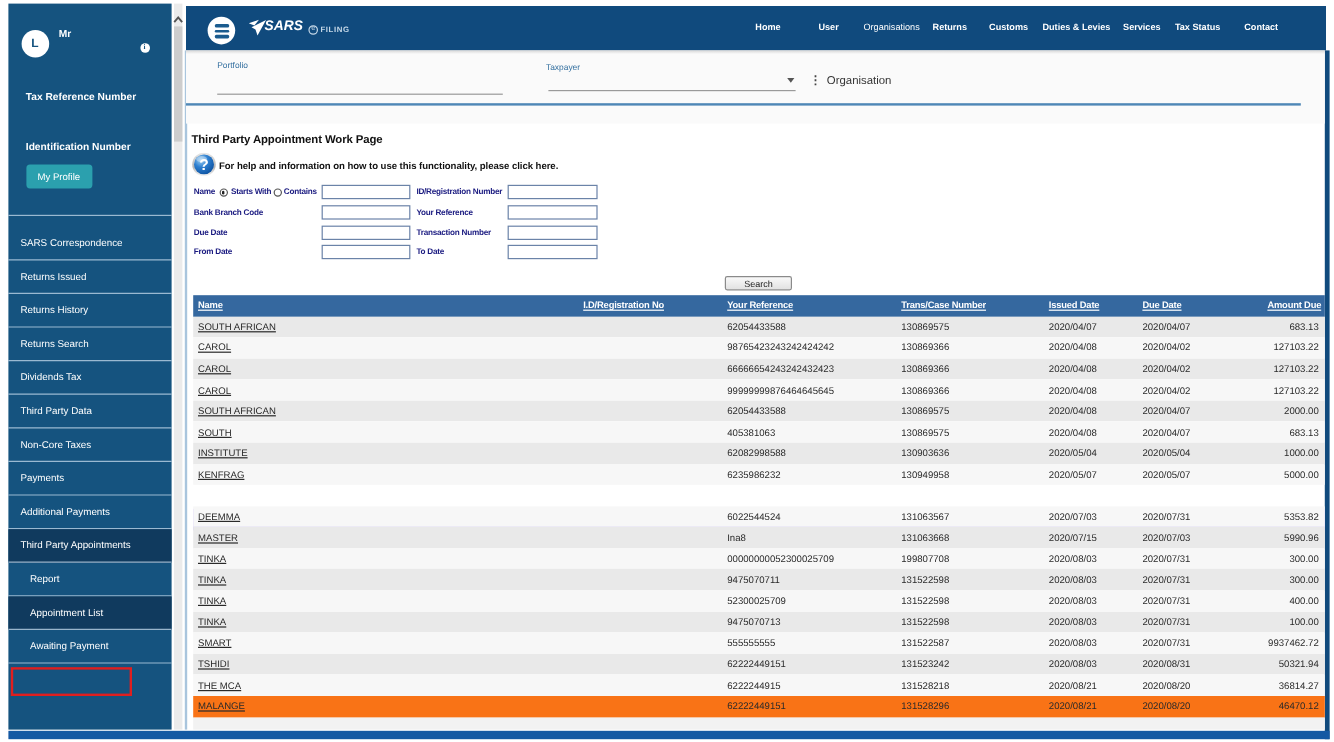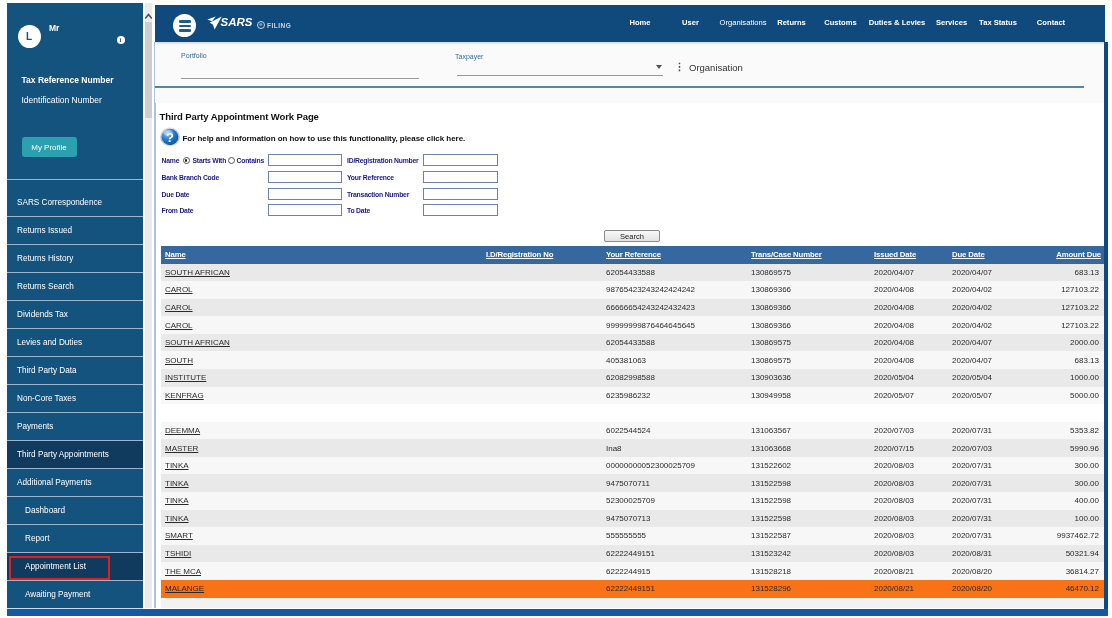--- a/index.html
+++ b/index.html
@@ -12,36 +12,34 @@
 .c{position:absolute;top:0;height:100%;display:flex;align-items:center;font-size:8px;color:#2a2a2a;white-space:nowrap}
 .lbl{position:absolute;font-size:6.8px;font-weight:bold;letter-spacing:-0.2px;color:#1a1a80;white-space:nowrap}
 .inp{position:absolute;width:74.5px;height:12px;background:#fff;border:1px solid #6b83a8}
 </style></head><body>
 
 <div class="abs" style="left:7px;top:3px;width:136px;height:605px;background:#15537f"></div>
 <div class="abs" style="left:17.5px;top:24.5px;width:23px;height:23px;border-radius:50%;background:#fff;display:flex;align-items:center;justify-content:center;font-size:10px;font-weight:bold;color:#15537f">L</div>
 <div class="abs" style="left:49px;top:23px;font-size:8.5px;font-weight:bold;color:#fff">Mr</div>
 <div class="abs" style="left:116.5px;top:36px;width:8px;height:8px;border-radius:50%;background:#fff;display:flex;align-items:center;justify-content:center;font-size:6px;font-weight:bold;color:#15537f;font-family:'Liberation Serif',serif">i</div>
 <div class="abs" style="left:21.5px;top:74.5px;font-size:8.5px;font-weight:bold;color:#fff">Tax Reference Number</div>
-<div class="abs" style="left:21.5px;top:95px;font-size:8.5px;font-weight:normal;color:#fff">Identification Number</div>
+<div class="abs" style="left:21.5px;top:117px;font-size:8.5px;font-weight:bold;color:#fff">Identification Number</div>
 <div class="abs" style="left:21.5px;top:137px;width:55px;height:20px;background:#2ba0ae;border-radius:3px;color:#fff;font-size:8px;display:flex;align-items:center;justify-content:center">My Profile</div>
 <div class="abs" style="left:7px;top:178.5px;width:136px;height:1px;background:rgba(188,211,230,0.8)"></div>
 <div class="abs" style="left:7px;top:189.0px;width:136px">
 <div class="mi">SARS Correspondence</div>
 <div class="mi">Returns Issued</div>
 <div class="mi">Returns History</div>
 <div class="mi">Returns Search</div>
 <div class="mi">Dividends Tax</div>
-<div class="mi">Levies and Duties</div>
 <div class="mi">Third Party Data</div>
 <div class="mi">Non-Core Taxes</div>
 <div class="mi">Payments</div>
+<div class="mi">Additional Payments</div>
 <div class="mi dark">Third Party Appointments</div>
-<div class="mi">Additional Payments</div>
-<div class="mi sub">Dashboard</div>
 <div class="mi sub">Report</div>
 <div class="mi dark sub">Appointment List</div>
 <div class="mi sub">Awaiting Payment</div>
 </div>
 <div class="abs" style="left:9px;top:555.5px;width:101px;height:24px;border:2.5px solid #e01f1f"></div>
 <div class="abs" style="left:144.5px;top:3px;width:7.5px;height:605px;background:#ebebeb"></div>
 <div class="abs" style="left:144.5px;top:22px;width:7.5px;height:96px;background:#cdcdcd"></div>
 <svg class="abs" style="left:144px;top:12px" width="9" height="9" viewBox="0 0 9 9">
     <path d="M1.2 6.5 L4.5 2.5 L7.8 6.5" fill="none" stroke="#555" stroke-width="1.6"></path>
   </svg>
@@ -214,21 +212,21 @@
 <div class="c" style="left:4px;text-decoration:underline">MASTER</div>
 <div class="c" style="left:445px">Ina8</div>
 <div class="c" style="left:590px">131063668</div>
 <div class="c" style="left:713px">2020/07/15</div>
 <div class="c" style="left:791px">2020/07/03</div>
 <div class="c" style="right:5px">5990.96</div>
 </div>
 <div class="row" style="top:456.88px;background:#f7f7f7">
 <div class="c" style="left:4px;text-decoration:underline">TINKA</div>
 <div class="c" style="left:445px">00000000052300025709</div>
-<div class="c" style="left:590px">131522602</div>
+<div class="c" style="left:590px">199807708</div>
 <div class="c" style="left:713px">2020/08/03</div>
 <div class="c" style="left:791px">2020/07/31</div>
 <div class="c" style="right:5px">300.00</div>
 </div>
 <div class="row" style="top:474.46px;background:#e9e9e9">
 <div class="c" style="left:4px;text-decoration:underline">TINKA</div>
 <div class="c" style="left:445px">9475070711</div>
 <div class="c" style="left:590px">131522598</div>
 <div class="c" style="left:713px">2020/08/03</div>
 <div class="c" style="left:791px">2020/07/31</div>

